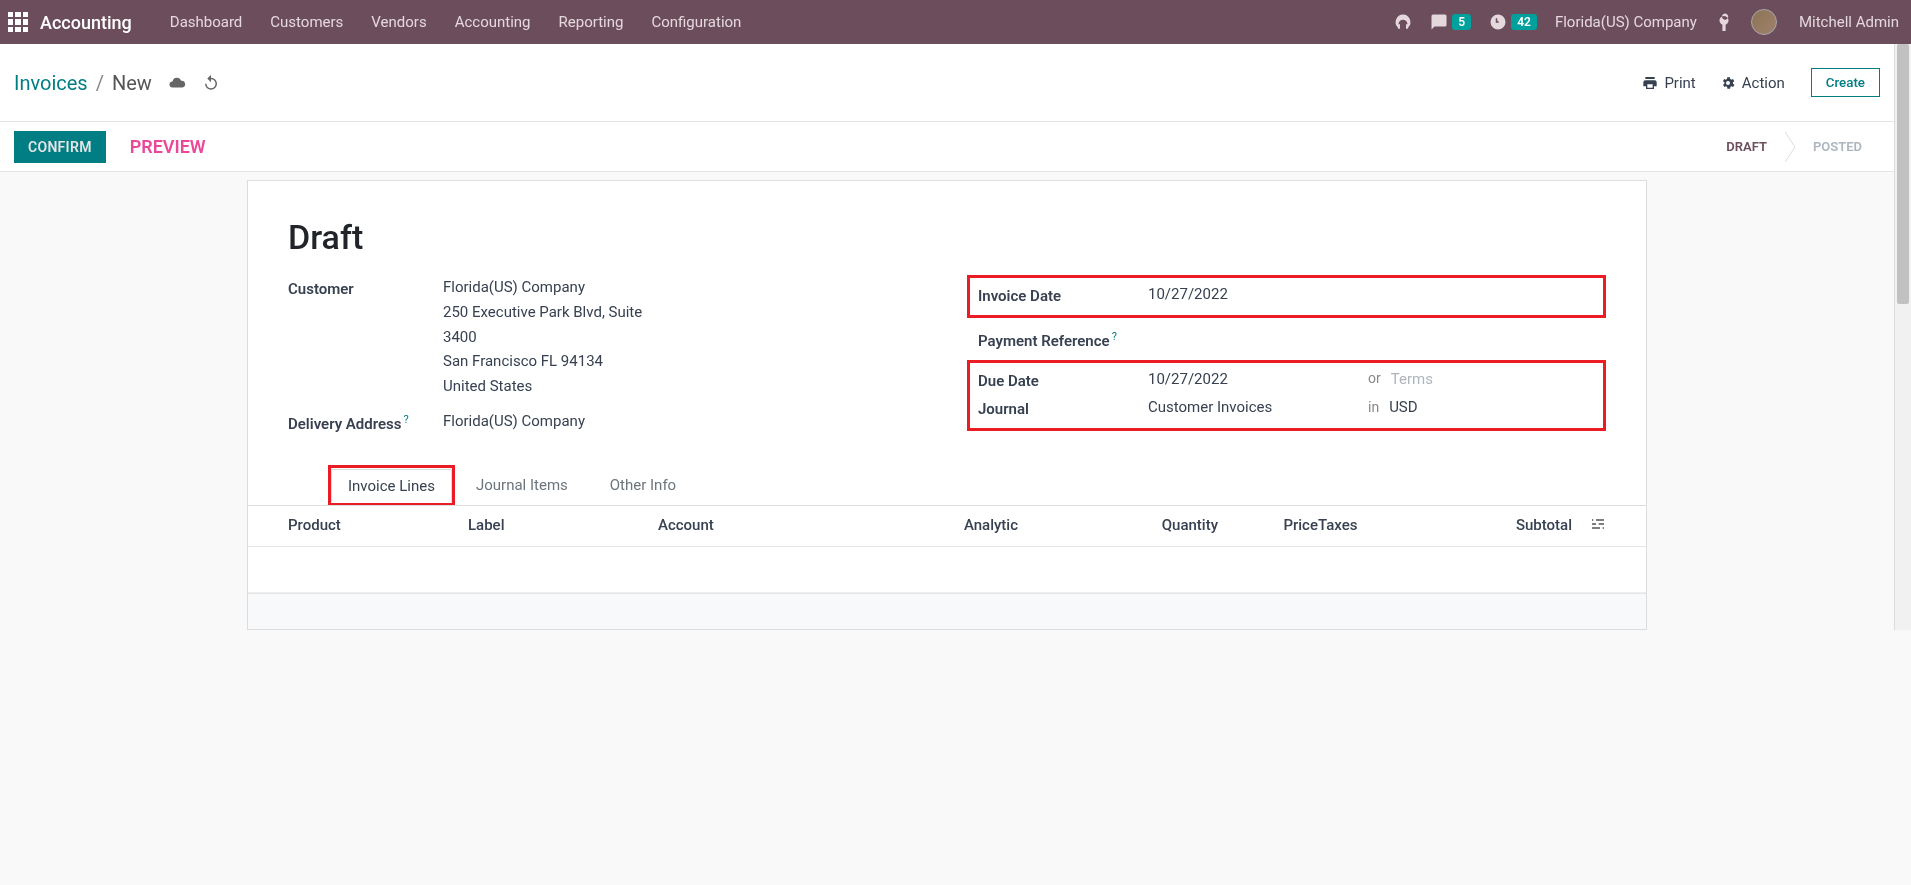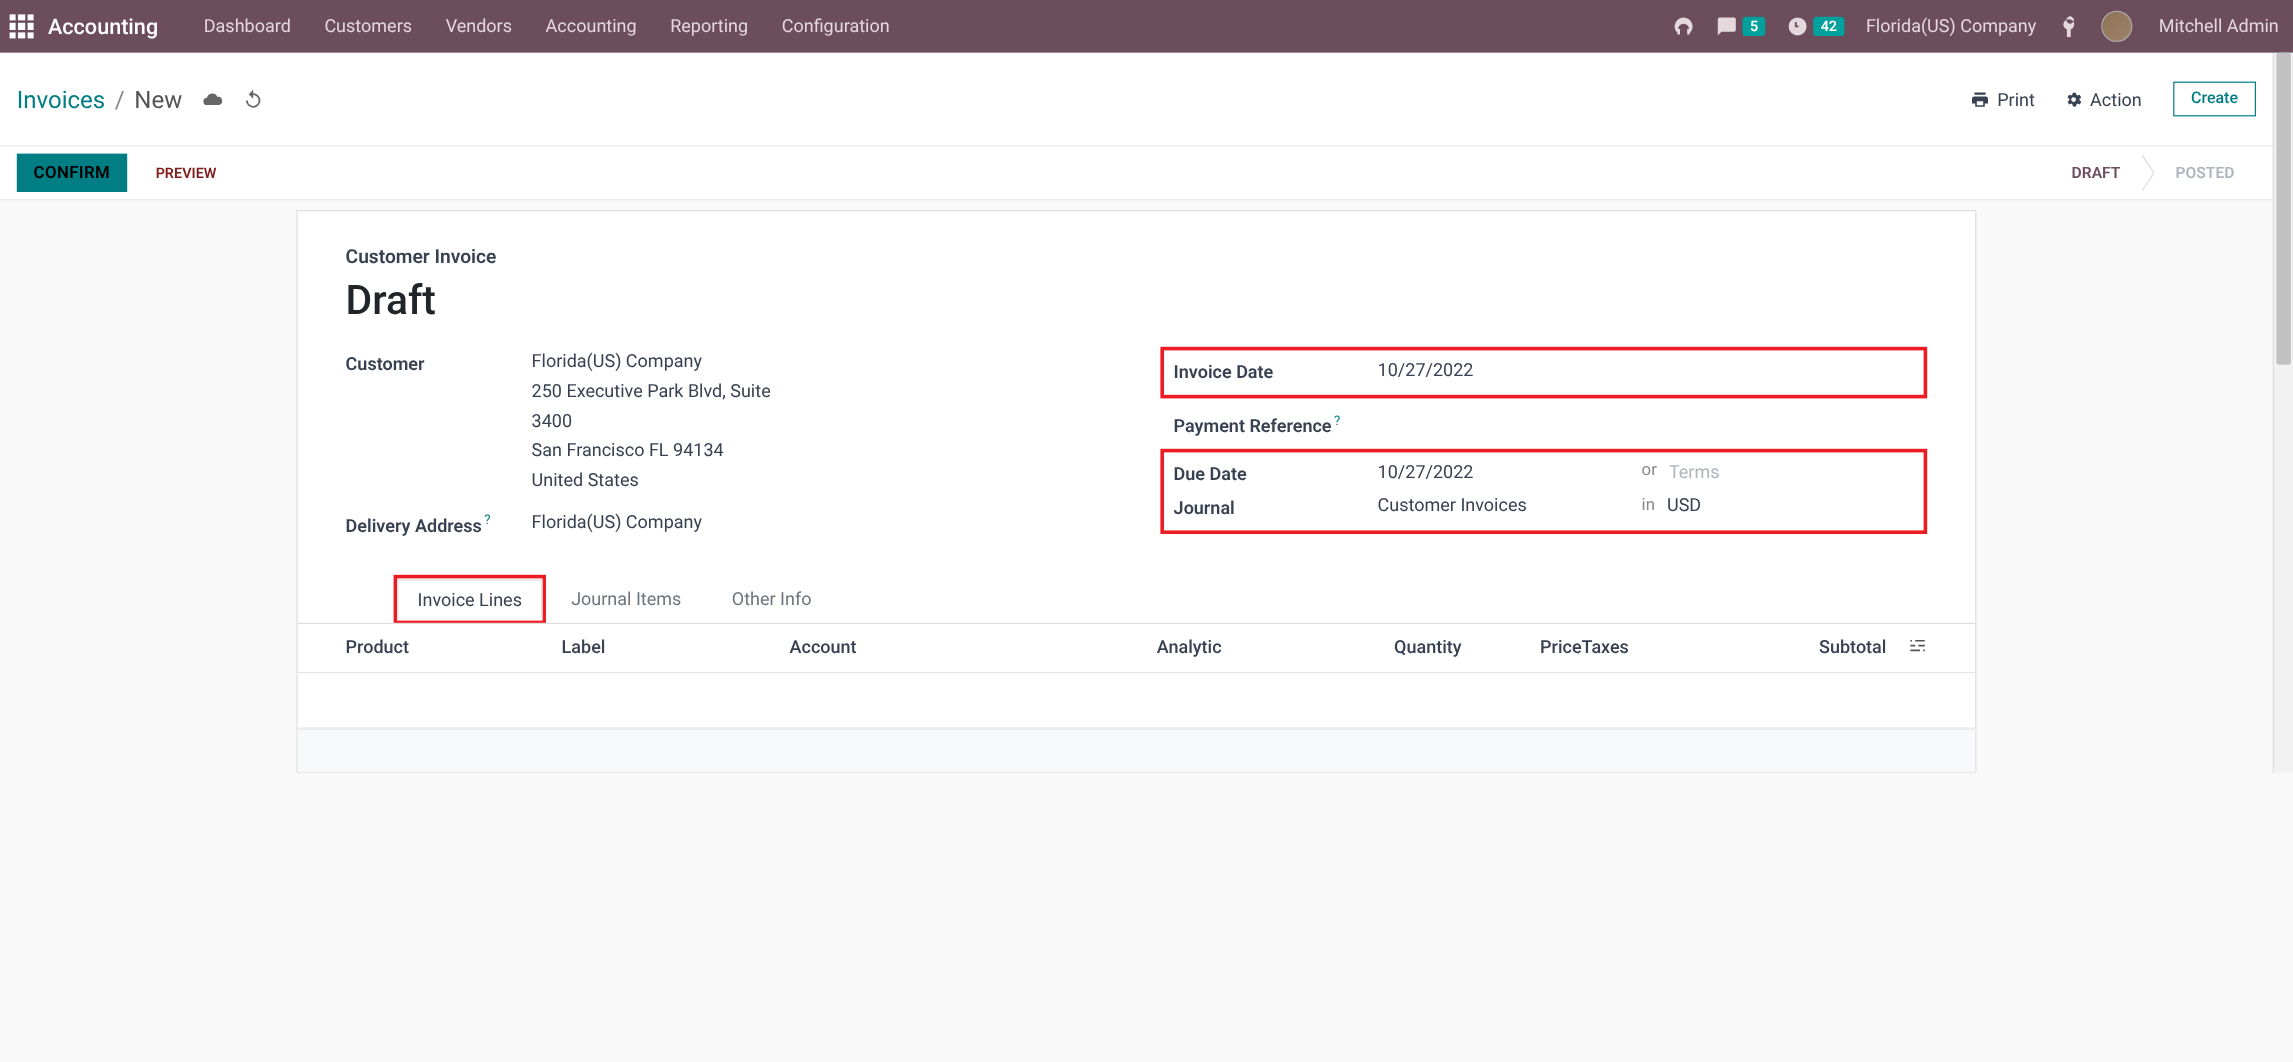--- a/index.html
+++ b/index.html
@@ -25,22 +25,22 @@
 .breadcrumb .bc-sep { color: #888; }
 .breadcrumb .bc-current { color: #555; }
 .cloud-icon, .undo-icon { width: 18px; height: 18px; fill: #666; cursor: pointer; margin-left: 8px; }
 .ctrl-spacer { flex: 1; }
 .ctrl-btn { display: flex; align-items: center; gap: 6px; cursor: pointer; color: #374151; font-size: 15px; padding: 4px 8px; }
 .ctrl-btn svg { width: 16px; height: 16px; fill: #374151; }
 .create-btn { border: 1px solid #017e84; color: #017e84; padding: 6px 14px; font-weight: 500; cursor: pointer; background: #fff; margin-left: 10px; }
 
 
 .statusbar { background: #fff; border-bottom: 1px solid #e5e5e5; padding: 6px 14px; display: flex; align-items: center; }
-.confirm-btn { background: #017e84; color: #000000; border: none; padding: 8px 14px; font-weight: 600; font-size: 14px; cursor: pointer; letter-spacing: 0.3px; }
-.preview-btn { background: transparent; color: #7f1d1d; border: none; padding: 8px 14px; font-weight: 600; font-size: 12px; cursor: pointer; margin-left: 10px; }
+.confirm-btn { background: #017e84; color: #e5e5e5; border: none; padding: 8px 14px; font-weight: 600; font-size: 14px; cursor: pointer; letter-spacing: 0.3px; }
+.preview-btn { background: transparent; color: #ec4899; border: none; padding: 8px 14px; font-weight: 600; font-size: 18px; cursor: pointer; margin-left: 10px; }
 .status-spacer { flex: 1; }
 .status-crumbs { display: flex; align-items: center; }
 .status-crumb { padding: 8px 18px; font-size: 13px; font-weight: 600; color: #adb5bd; position: relative; }
 .status-crumb.active { color: #6c4d5b; }
 
 
 .main-wrap { display: flex; }
 .main-col { flex: 1; }
 .scroll-col { width: 17px; background: #f1f1f1; border-left: 1px solid #ddd; position: relative; }
 .scroll-thumb { position: absolute; top: 0; left: 2px; right: 2px; height: 260px; background: #c1c1c1; border-radius: 2px; }
@@ -177,21 +177,20 @@
     <div class="status-crumb active">DRAFT</div>
     <svg width="10" height="30" viewBox="0 0 10 30">
             <path d="M0 0 L10 15 L0 30" fill="none" stroke="#ddd" stroke-width="1"></path>
           </svg>
     <div class="status-crumb">POSTED</div>
   </div>
 </div>
 
 <div class="sheet-container">
   <div class="sheet">
-    <div class="sheet-subtitle">Customer Invoice</div>
     <div class="sheet-title">Draft</div>
 
     <div class="form-cols">
 
       <div class="form-col">
         <div class="field-row">
           <div class="field-label">Customer</div>
           <div class="field-value">
             <div>Florida(US) Company</div>
             <div class="addr-line">250 Executive Park Blvd, Suite</div>

